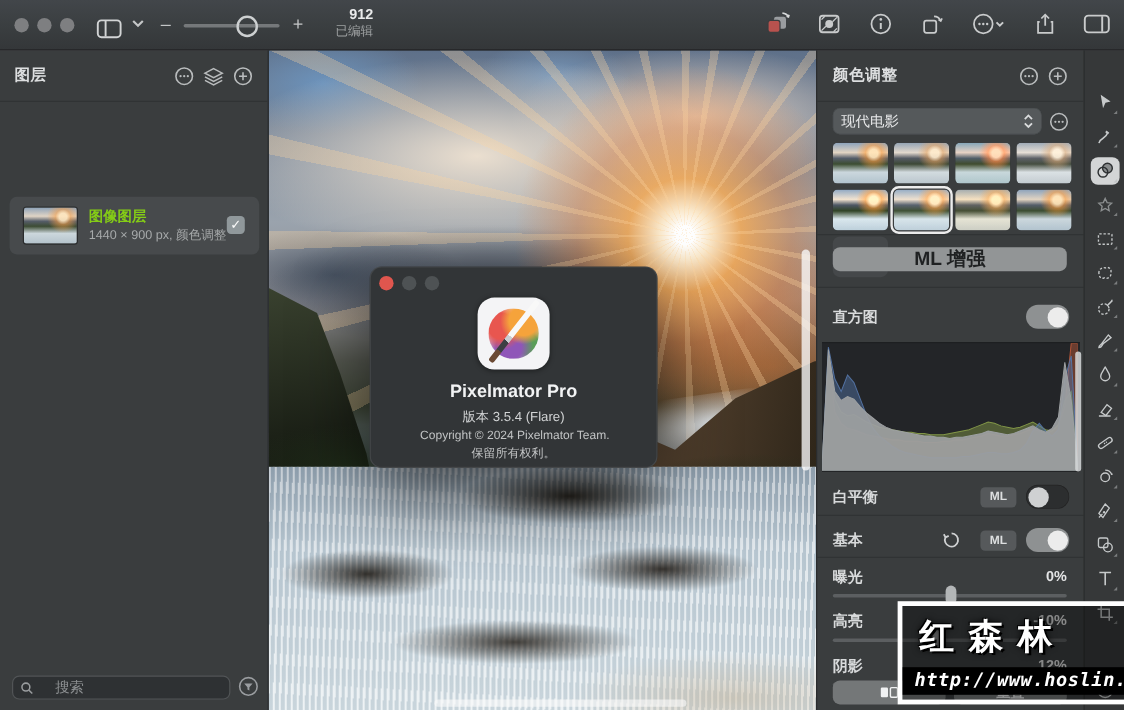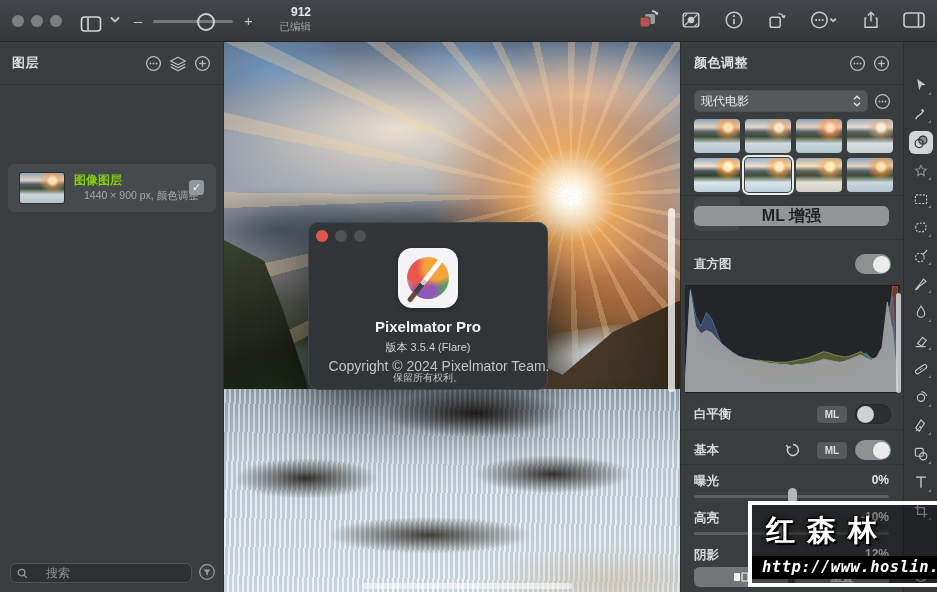--- a/index.html
+++ b/index.html
@@ -43,21 +43,21 @@
   #blend-select span{font-size:12px;color:#e8e9ea;}
   .updown{margin-left:auto;}
   #opacity-wrap{margin-left:12px;flex:1;position:relative;height:100%;}
   #opacity-label{position:absolute;left:6px;top:3px;font-size:12px;color:#d5d7d8;font-weight:bold;}
   #opacity-value{position:absolute;right:2px;top:3px;font-size:12px;color:#e6e7e8;font-weight:bold;}
   #opacity-track{position:absolute;left:6px;right:16px;top:24px;height:3px;border-radius:2px;background:#6f7274;}
   #opacity-knob{position:absolute;right:6px;top:18px;width:14px;height:14px;border-radius:50%;background:#cdd0d1;}
   #layer-item{position:absolute;left:8px;top:122px;width:208px;height:48px;background:#474a4c;border-radius:6px;}
   #layer-thumb{position:absolute;left:12px;top:9px;width:44px;height:30px;border-radius:2px;overflow:hidden;box-shadow:0 0 0 1px rgba(0,0,0,.4);}
   #layer-name{position:absolute;left:66px;top:8px;font-size:12px;font-weight:bold;color:#84cc16;}
-  #layer-meta{position:absolute;left:66px;top:25px;font-size:10.5px;color:#a6a9aa;margin-left:10px;}
+  #layer-meta{position:absolute;left:66px;top:25px;font-size:10.5px;color:#a6a9aa;}
   #layer-check{position:absolute;right:12px;top:16px;width:15px;height:15px;border-radius:3.5px;background:#90989b;
     display:flex;align-items:center;justify-content:center;font-size:11px;color:#fafafa;font-weight:bold;}
   #search-row{position:absolute;left:0;bottom:0;width:224px;height:34px;}
   #search-box{position:absolute;left:10px;top:5px;width:182px;height:20px;background:#2e3133;border:1px solid #515456;
     border-radius:6px;display:flex;align-items:center;padding:0 6px;box-sizing:border-box;gap:18px;}
   #search-box span{font-size:12px;color:#8d9092;}
   #search-filter{position:absolute;right:8px;top:5px;}
   
   #canvas{position:absolute;left:224px;top:42px;width:456px;height:550px;overflow:hidden;background:#20262c;}
   .photo{position:absolute;inset:0;
@@ -113,21 +113,21 @@
       radial-gradient(circle at 25% 35%, #e8564f 0 26%, rgba(232,86,79,0) 48%),
       radial-gradient(circle at 40% 78%, #8f56b8 0 26%, rgba(143,86,184,0) 50%),
       radial-gradient(circle at 78% 70%, #5a9e58 0 20%, rgba(90,158,88,0) 42%),
       radial-gradient(circle at 55% 50%, #d86a9a 0 30%, rgba(216,106,154,0) 60%);
     filter:blur(.4px);}
   #app-icon .brush{position:absolute;left:28px;top:-4px;width:4.5px;height:64px;border-radius:2px;
     background:linear-gradient(180deg,#f8f8f8 0 58%,#caced2 58% 66%,#3c3f44 66% 82%,#6b4a33 82% 100%);
     transform:rotate(38deg);}
   #about-name{position:absolute;left:0;top:96px;width:240px;text-align:center;font-size:15px;font-weight:bold;color:#f2f3f4;}
   #about-version{position:absolute;left:0;top:118px;width:240px;text-align:center;font-size:11px;color:#d2d4d5;}
-  #about-copy1{position:absolute;left:11px;top:136px;width:240px;text-align:center;font-size:14px;color:#c2c4c5;}
+  #about-copy1{position:absolute;left:1px;top:136px;width:240px;text-align:center;font-size:10px;color:#c2c4c5;}
   #about-copy2{position:absolute;left:0;top:149px;width:240px;text-align:center;font-size:10px;color:#c2c4c5;}
   
   #right-panel{position:absolute;left:680px;top:42px;width:223px;height:550px;background:#3a3d3e;
     border-left:1px solid #2a2c2d;box-sizing:border-box;}
   #rp-header{height:42px;display:flex;align-items:center;padding:0 13px;border-bottom:1px solid #303334;}
   #preset-row{position:absolute;left:13px;top:48px;width:197px;height:22px;display:flex;align-items:center;gap:6px;}
   #preset-select{flex:1;height:22px;background:#55595b;border-radius:6px;display:flex;align-items:center;
     padding:0 7px;box-sizing:border-box;box-shadow:0 0 0 .5px #464a4c inset;}
   #preset-select span{font-size:12px;color:#e8e9ea;}
   #preset-grid{position:absolute;left:13px;top:77px;width:197px;display:grid;

